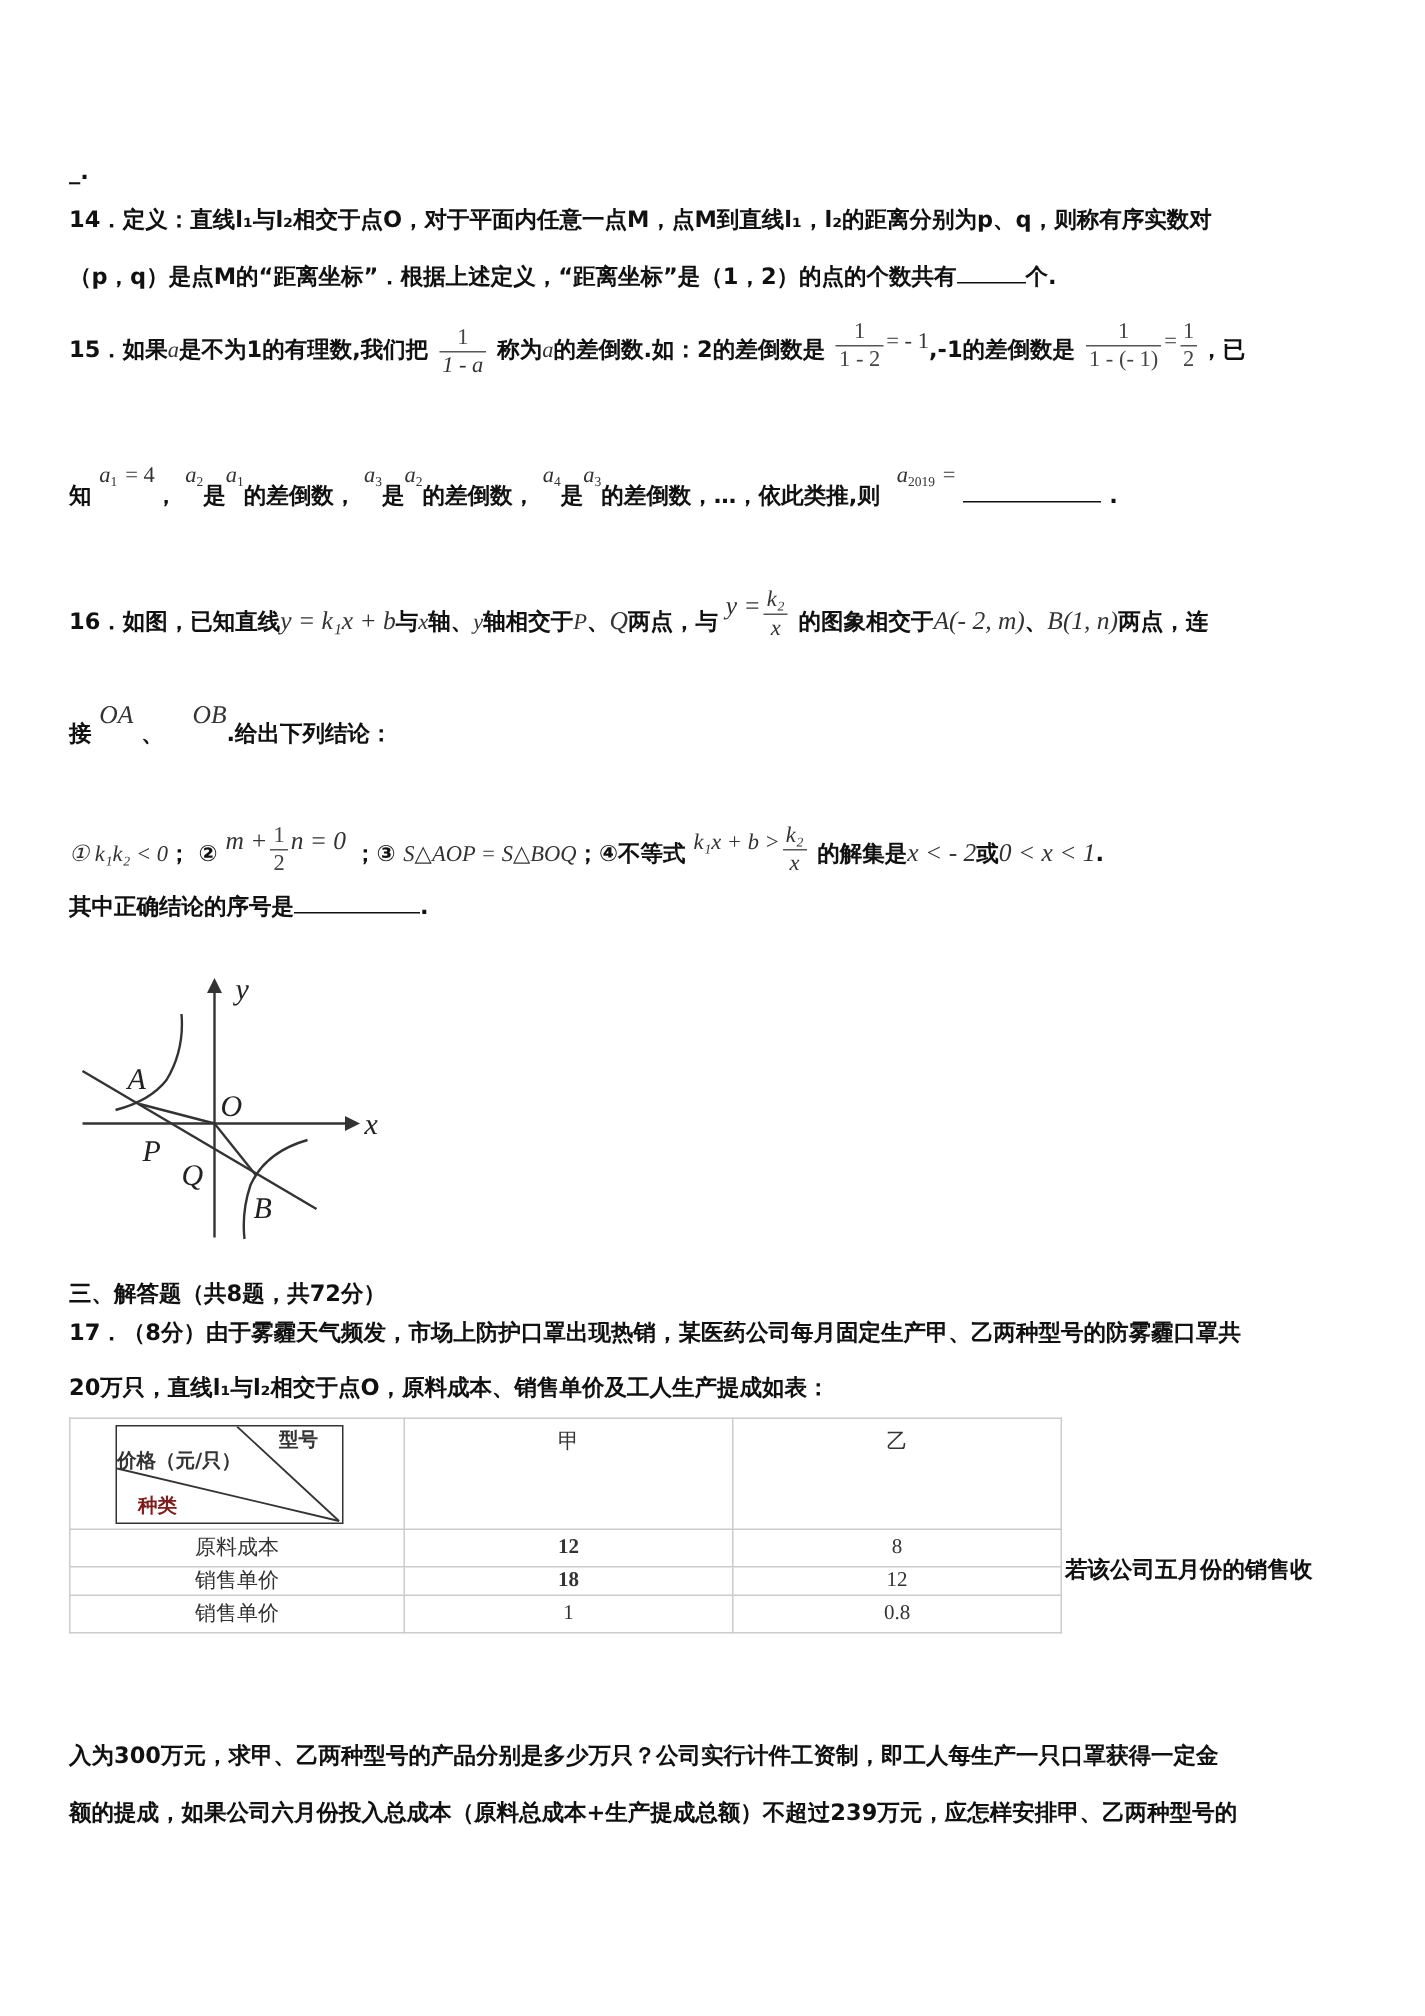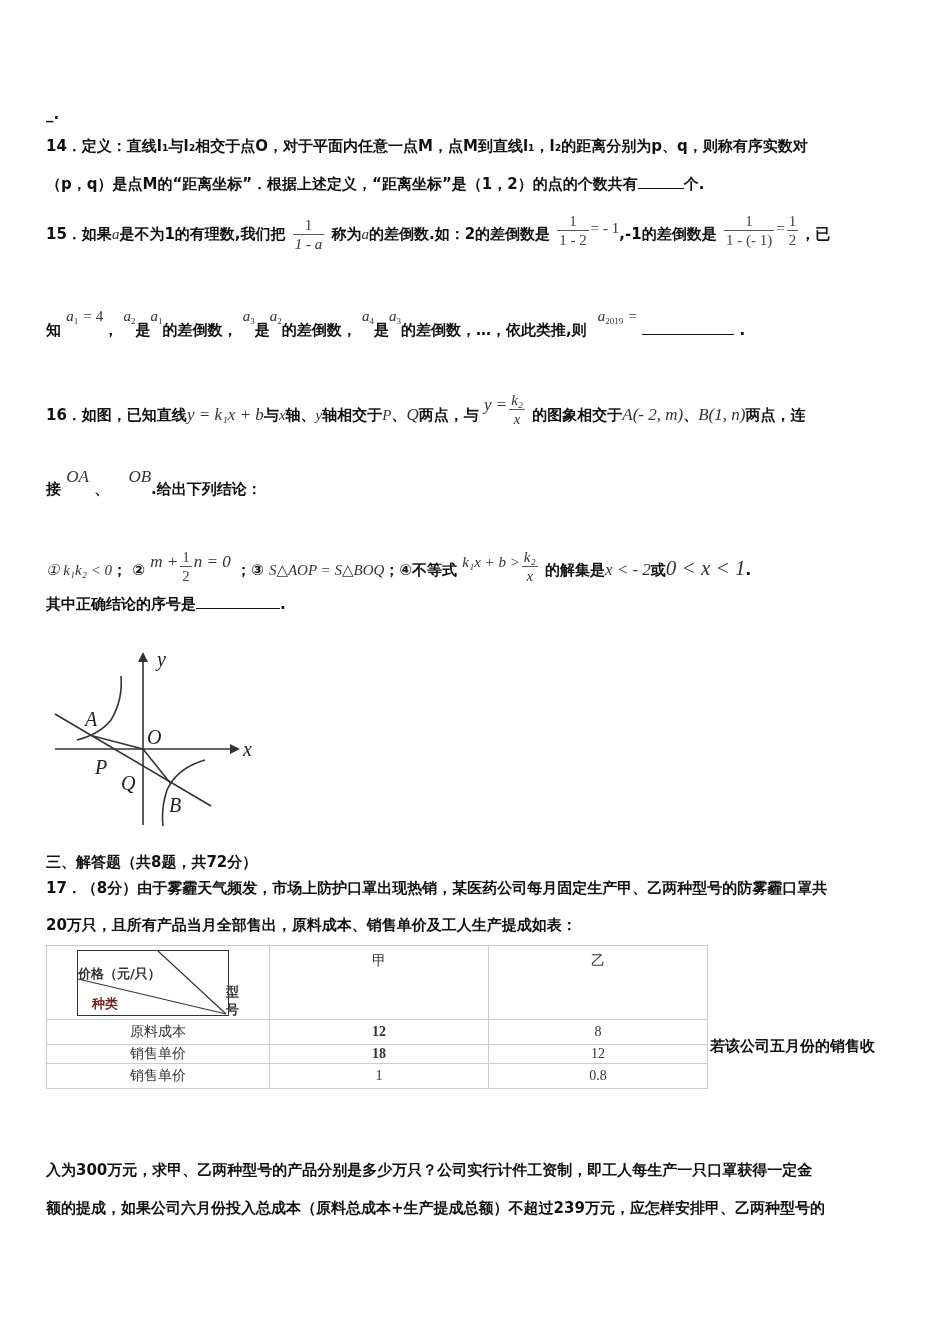--- a/index.html
+++ b/index.html
@@ -22,21 +22,21 @@
   .blank { display: inline-block; border-bottom: 1.5px solid #111; vertical-align: baseline; height: 14px; }
   table.pt {
     position: absolute; left: 46px; top: 945px; border-collapse: collapse;
     font-family: "Liberation Serif", "DejaVu Serif", serif; font-size: 14px; color: #333;
   }
   table.pt td { border: 1px solid #ccc; text-align: center; padding: 0; }
   .hdr-cell { position: relative; width: 222px; height: 73px; }
   .hdr-box { position: absolute; left: 30px; top: 4px; width: 150px; height: 64px; border: 1.5px solid #333; }
   .hdr-box svg { position: absolute; left: 0; top: 0; }
   .hdr-label1 { position: absolute; left: 0; top: 14px; font-family: "DejaVu Sans", sans-serif; font-size: 13px; font-weight: bold; color: #333; white-space: nowrap; }
-  .hdr-label2 { position: absolute; left: 108px; top: 32px; font-family: "DejaVu Sans", sans-serif; font-size: 13px; font-weight: bold; color: #333; margin-left: 40px; }
+  .hdr-label2 { position: absolute; left: 108px; top: 0; font-family: "DejaVu Sans", sans-serif; font-size: 13px; font-weight: bold; color: #333; }
   .hdr-label3 { position: absolute; left: 14px; top: 44px; font-family: "DejaVu Sans", sans-serif; font-size: 13px; font-weight: bold; color: #7f1d1d; }
   .col-head { vertical-align: top; padding-top: 6px !important; }
 </style>
 </head>
 <body>
 
 <div class="line" style="top:104px;">_.</div>
 
 <div class="line" style="top:136px;">14．定义：直线l₁与l₂相交于点O，对于平面内任意一点M，点M到直线l₁，l₂的距离分别为p、q，则称有序实数对</div>
 <div class="line" style="top:174px;">
@@ -74,21 +74,21 @@
   <span class="m" style="font-size:17px;position:relative;top:-12px;margin-left:14px;">OB</span><span>.给出下列结论：</span>
 </div>
 
 <div class="line" style="top:548px;">
   <span class="mn" style="font-style:italic;">① k₁k₂ &lt; 0</span><span>；</span>
   <span>②</span>
   <span class="m" style="font-size:17px;position:relative;top:-8px;">m +</span><span class="frac" style="vertical-align:-6px;"><span class="num">1</span><span class="den">2</span></span><span class="m" style="font-size:17px;position:relative;top:-8px;">n = 0</span>
   <span>；</span><span>③</span>
   <span class="m">S△AOP = S△BOQ</span><span>；</span><span>④不等式</span>
   <span class="m" style="position:relative;top:-8px;">k₁x + b &gt;</span><span class="frac" style="vertical-align:-6px;"><span class="num m">k₂</span><span class="den m">x</span></span>
-  <span>的解集是</span><span class="m" style="font-size:17px;">x &lt; - 2</span><span>或</span><span class="m" style="font-size:21px;">0 &lt; x &lt; 1</span><span>.</span>
+  <span>的解集是</span><span class="m" style="font-size:17px;">x &lt; - 2</span><span>或</span><span class="m" style="font-size:17px;">0 &lt; x &lt; 1</span><span>.</span>
 </div>
 
 <div class="line" style="top:594px;">
   <span>其中正确结论的序号是</span><span class="blank" style="width:84px;"></span><span>.</span>
 </div>
 
 <svg style="position:absolute;left:45px;top:640px;" width="230" height="200" viewBox="0 0 230 200">
   <g stroke="#333" stroke-width="1.6" fill="none">
     <line x1="10" y1="109" x2="185" y2="109"></line>
     <line x1="98" y1="185" x2="98" y2="20"></line>
@@ -107,21 +107,21 @@
     <text x="102" y="104">O</text>
     <text x="50" y="134">P</text>
     <text x="76" y="150">Q</text>
     <text x="124" y="172">B</text>
   </g>
 </svg>
 
 <div class="line" style="top:852px;">三、解答题（共8题，共72分）</div>
 
 <div class="line" style="top:878px;text-align:right;">17．（8分）由于雾霾天气频发，市场上防护口罩出现热销，某医药公司每月固定生产甲、乙两种型号的防雾霾口罩共</div>
-<div class="line" style="top:915px;">20万只，且所有产品当月全部售出，原料成本、销售单价及工人生产提成如表：</div>
+<div class="line" style="top:915px;">20万只，直线l₁与l₂相交于点O，原料成本、销售单价及工人生产提成如表：</div>
 
 <table class="pt">
   <tbody>
       <tr>
     <td class="hdr-cell">
       <div class="hdr-box">
         <svg width="150" height="64" viewBox="0 0 150 64">
           <line x1="80" y1="0" x2="148" y2="63" stroke="#333" stroke-width="1.2"></line>
           <line x1="0" y1="28" x2="148" y2="63" stroke="#333" stroke-width="1.2"></line>
         </svg>

